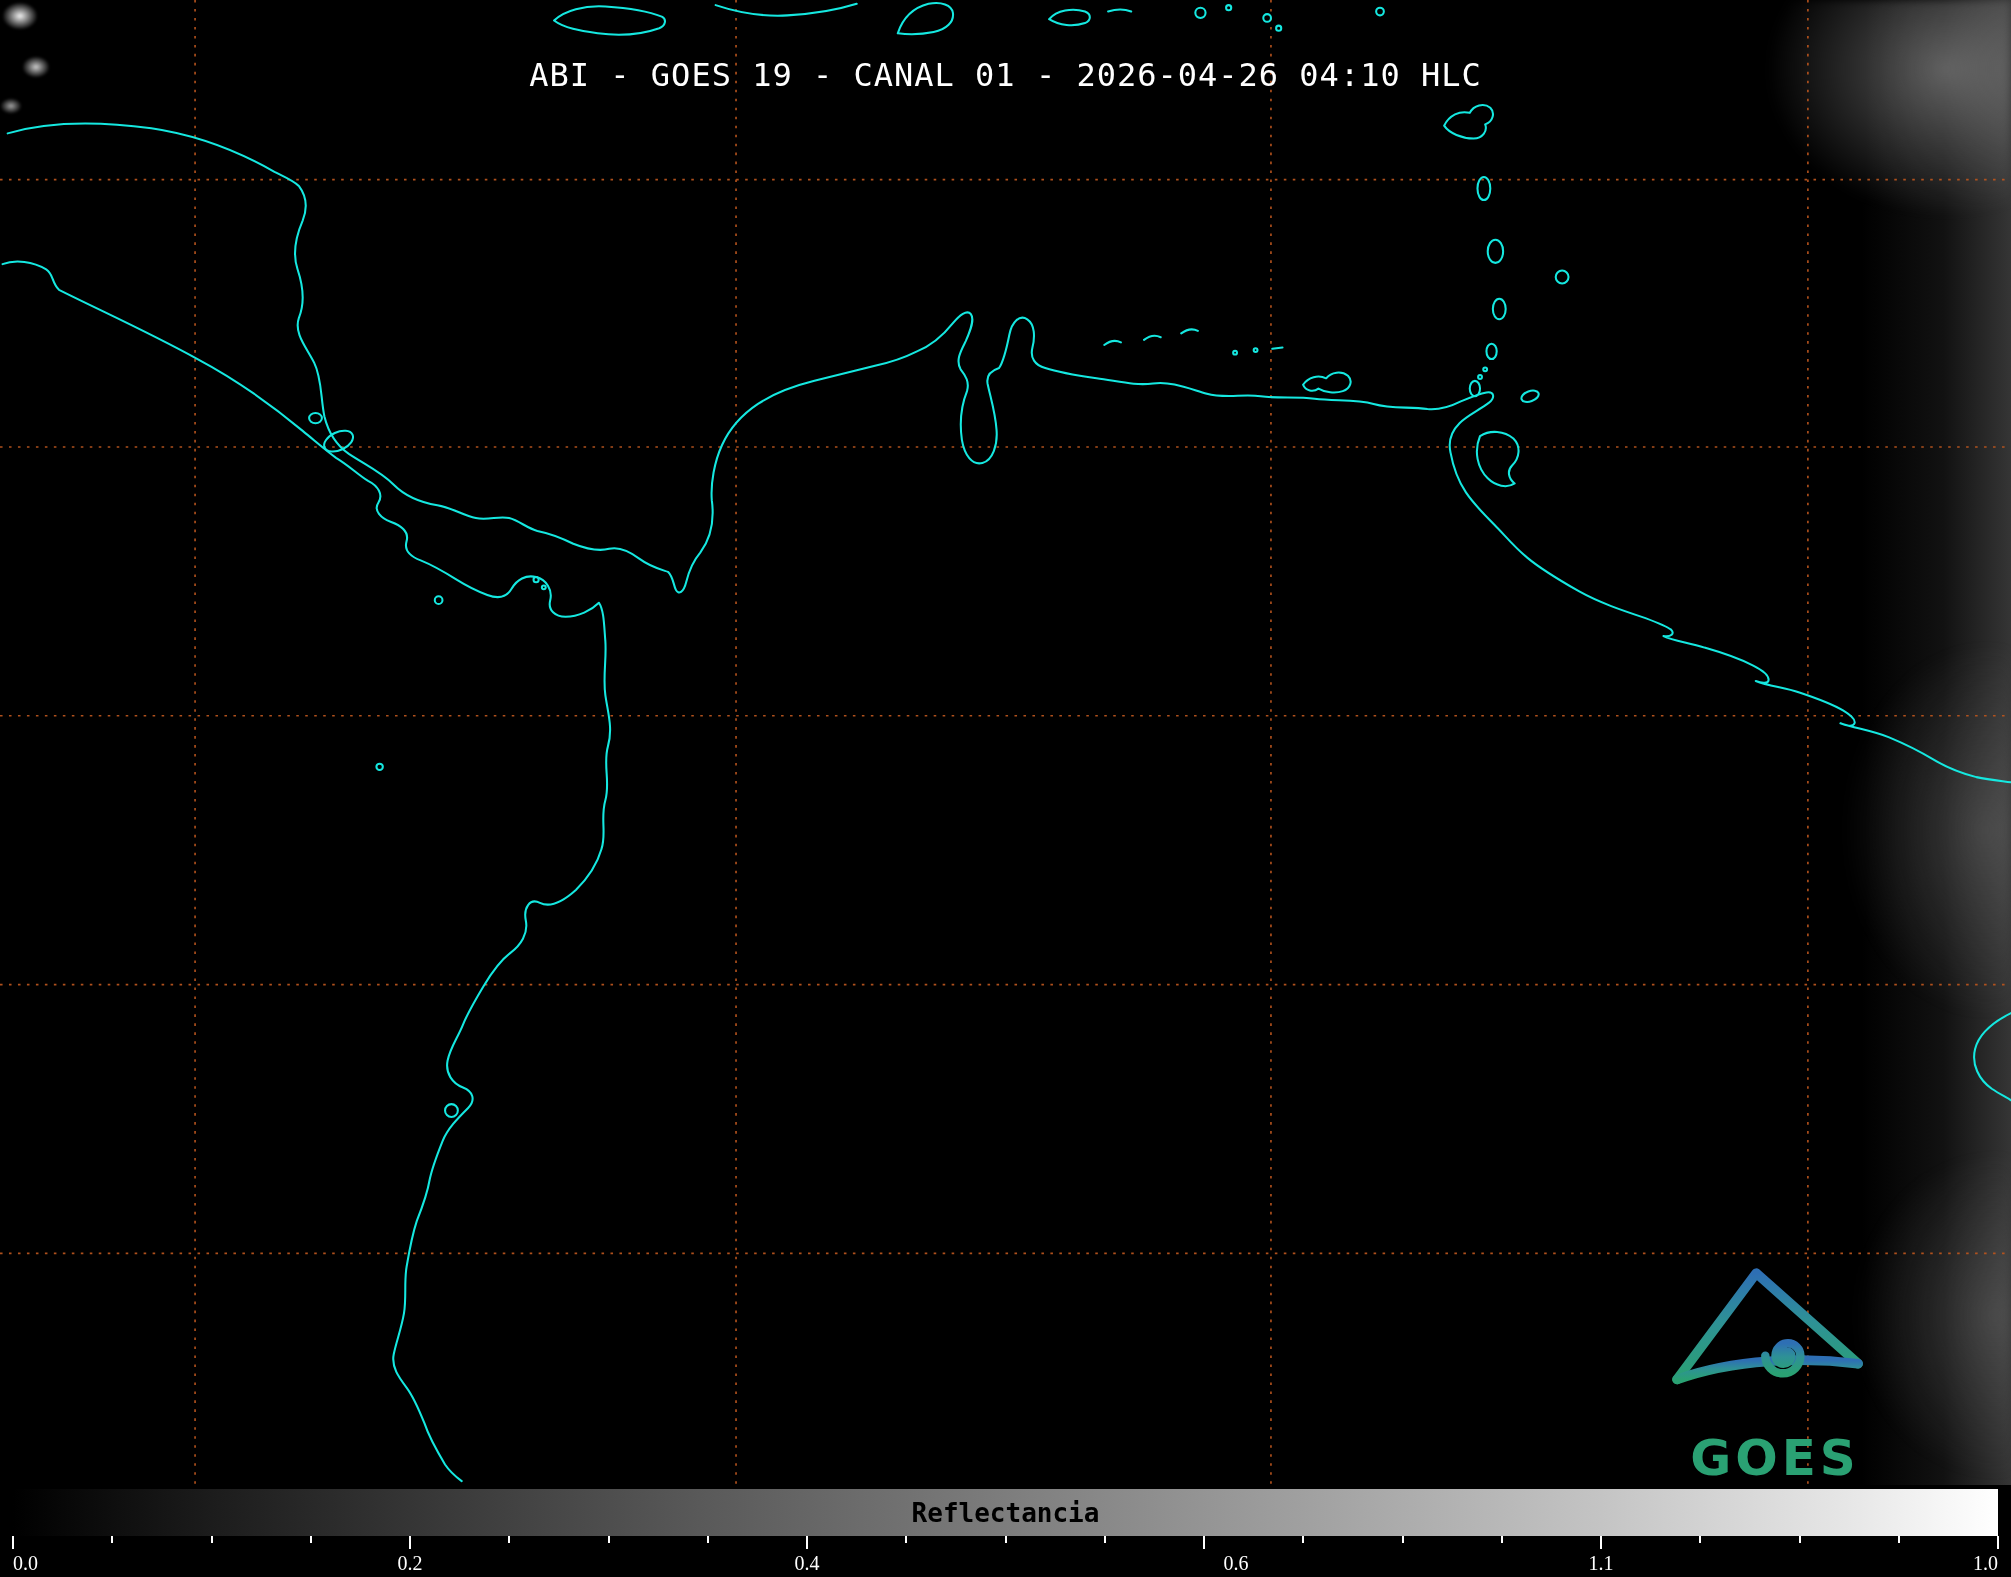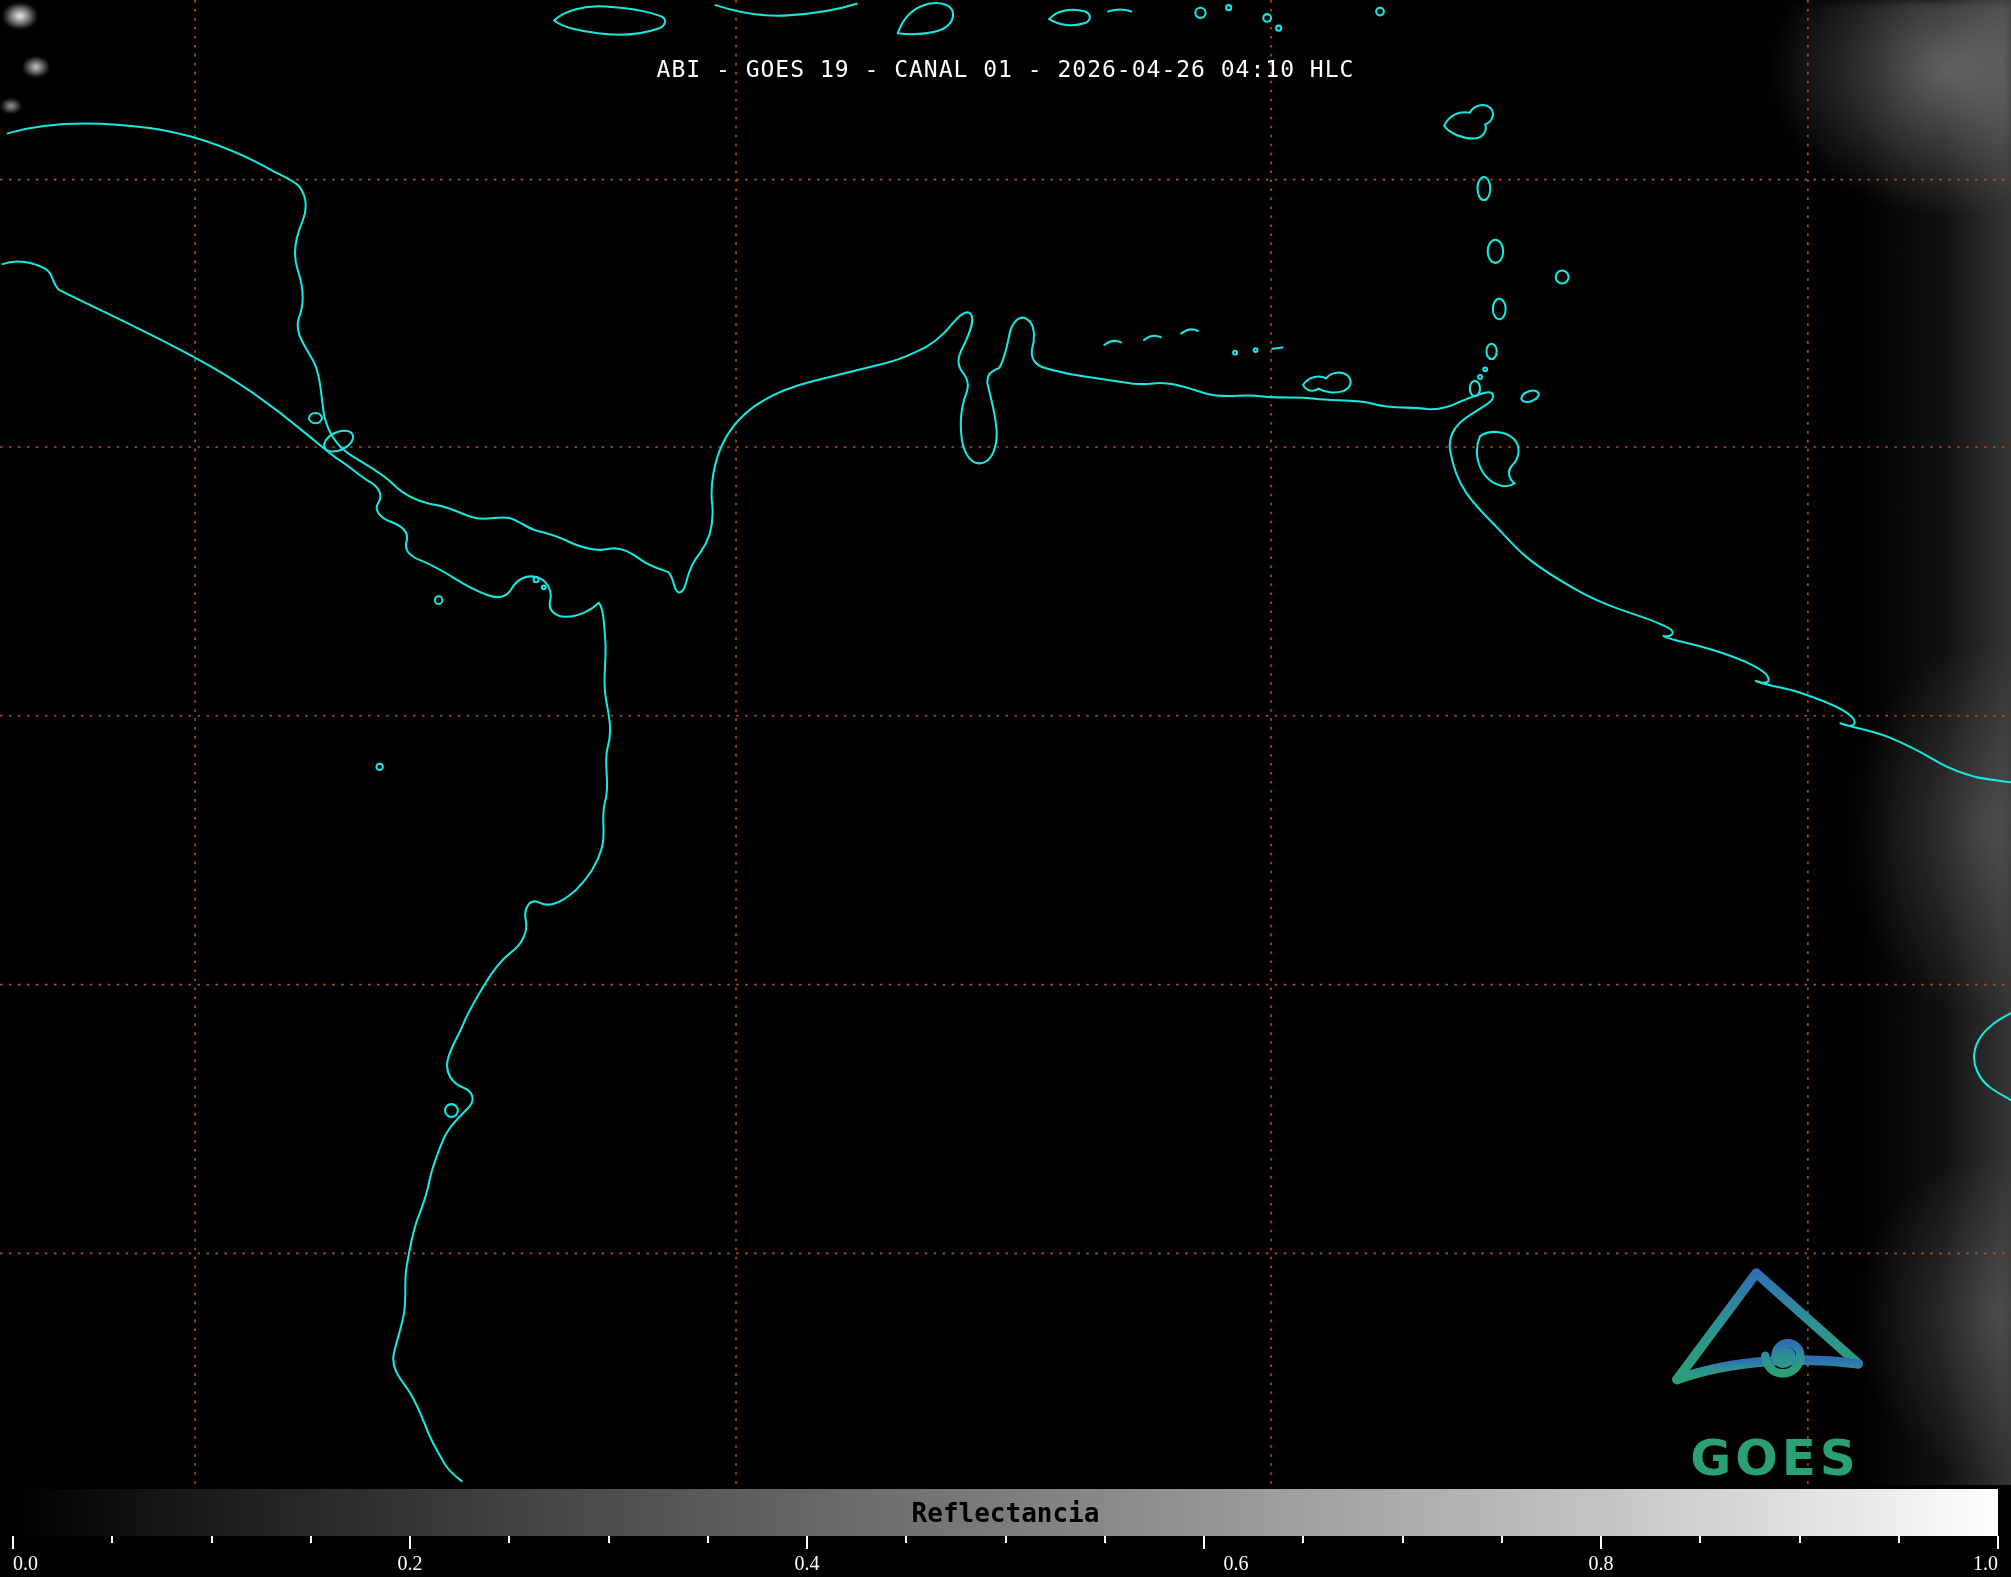--- a/index.html
+++ b/index.html
@@ -26,21 +26,21 @@
     background:radial-gradient(ellipse, rgba(255,255,255,.8), rgba(0,0,0,0) 70%);filter:blur(1px);}
   .speck3{position:absolute;left:0;top:98px;width:22px;height:16px;
     background:radial-gradient(ellipse, rgba(230,230,230,.7), rgba(0,0,0,0) 70%);filter:blur(1px);}
 
   .map-svg{position:absolute;left:0;top:0;width:2011px;height:1485px;display:block;}
   .coast *{fill:none;stroke:var(--coast,#15e8e0);stroke-width:1.6;stroke-linecap:round;stroke-linejoin:round;}
   .grat{stroke:var(--grid,#b8541e);stroke-width:1.3;stroke-dasharray:2 5;fill:none;opacity:.95;}
 
   .title{
     position:absolute;left:0;right:0;top:56px;text-align:center;
-    font-size:23px;letter-spacing:1px;color:var(--title-color,#fff);
+    font-size:32px;letter-spacing:1px;color:var(--title-color,#fff);
     font-family:"DejaVu Sans Mono", monospace;white-space:pre;
   }
 
   
   .logo{position:absolute;left:1659px;top:1246px;width:232px;text-align:center;}
   .logo svg{display:block;margin:0 auto;}
   .logo-mark-stroke{fill:none;stroke:url(#lg);stroke-linecap:round;stroke-linejoin:round;}
   .logo-text{
     display:block;margin-top:2px;
     font-family:"DejaVu Sans", sans-serif;font-weight:bold;
@@ -171,18 +171,18 @@
         <span class="tick" style="left: 85%;"></span>
         <span class="tick" style="left: 90%;"></span>
         <span class="tick" style="left: 95%;"></span>
         <span class="tick major" style="left: 100%;"></span>
       </div>
     <div class="labelrow">
         <span class="ticklabel" style="left: 0%; transform: none;">0.0</span>
         <span class="ticklabel" style="left: 20%; transform: translateX(-50%);">0.2</span>
         <span class="ticklabel" style="left: 40%; transform: translateX(-50%);">0.4</span>
         <span class="ticklabel" style="left: 60%; transform: translateX(-50%); margin-left: 32px;">0.6</span>
-        <span class="ticklabel" style="left: 80%; transform: translateX(-50%);">0.8</span>
+        <span class="ticklabel" style="left: 80%; transform: translateX(-50%);">1.1</span>
         <span class="ticklabel" style="left: 100%; transform: translateX(-100%);">1.0</span>
       </div>
   </div>
 
 </div>
 
 </body></html>

